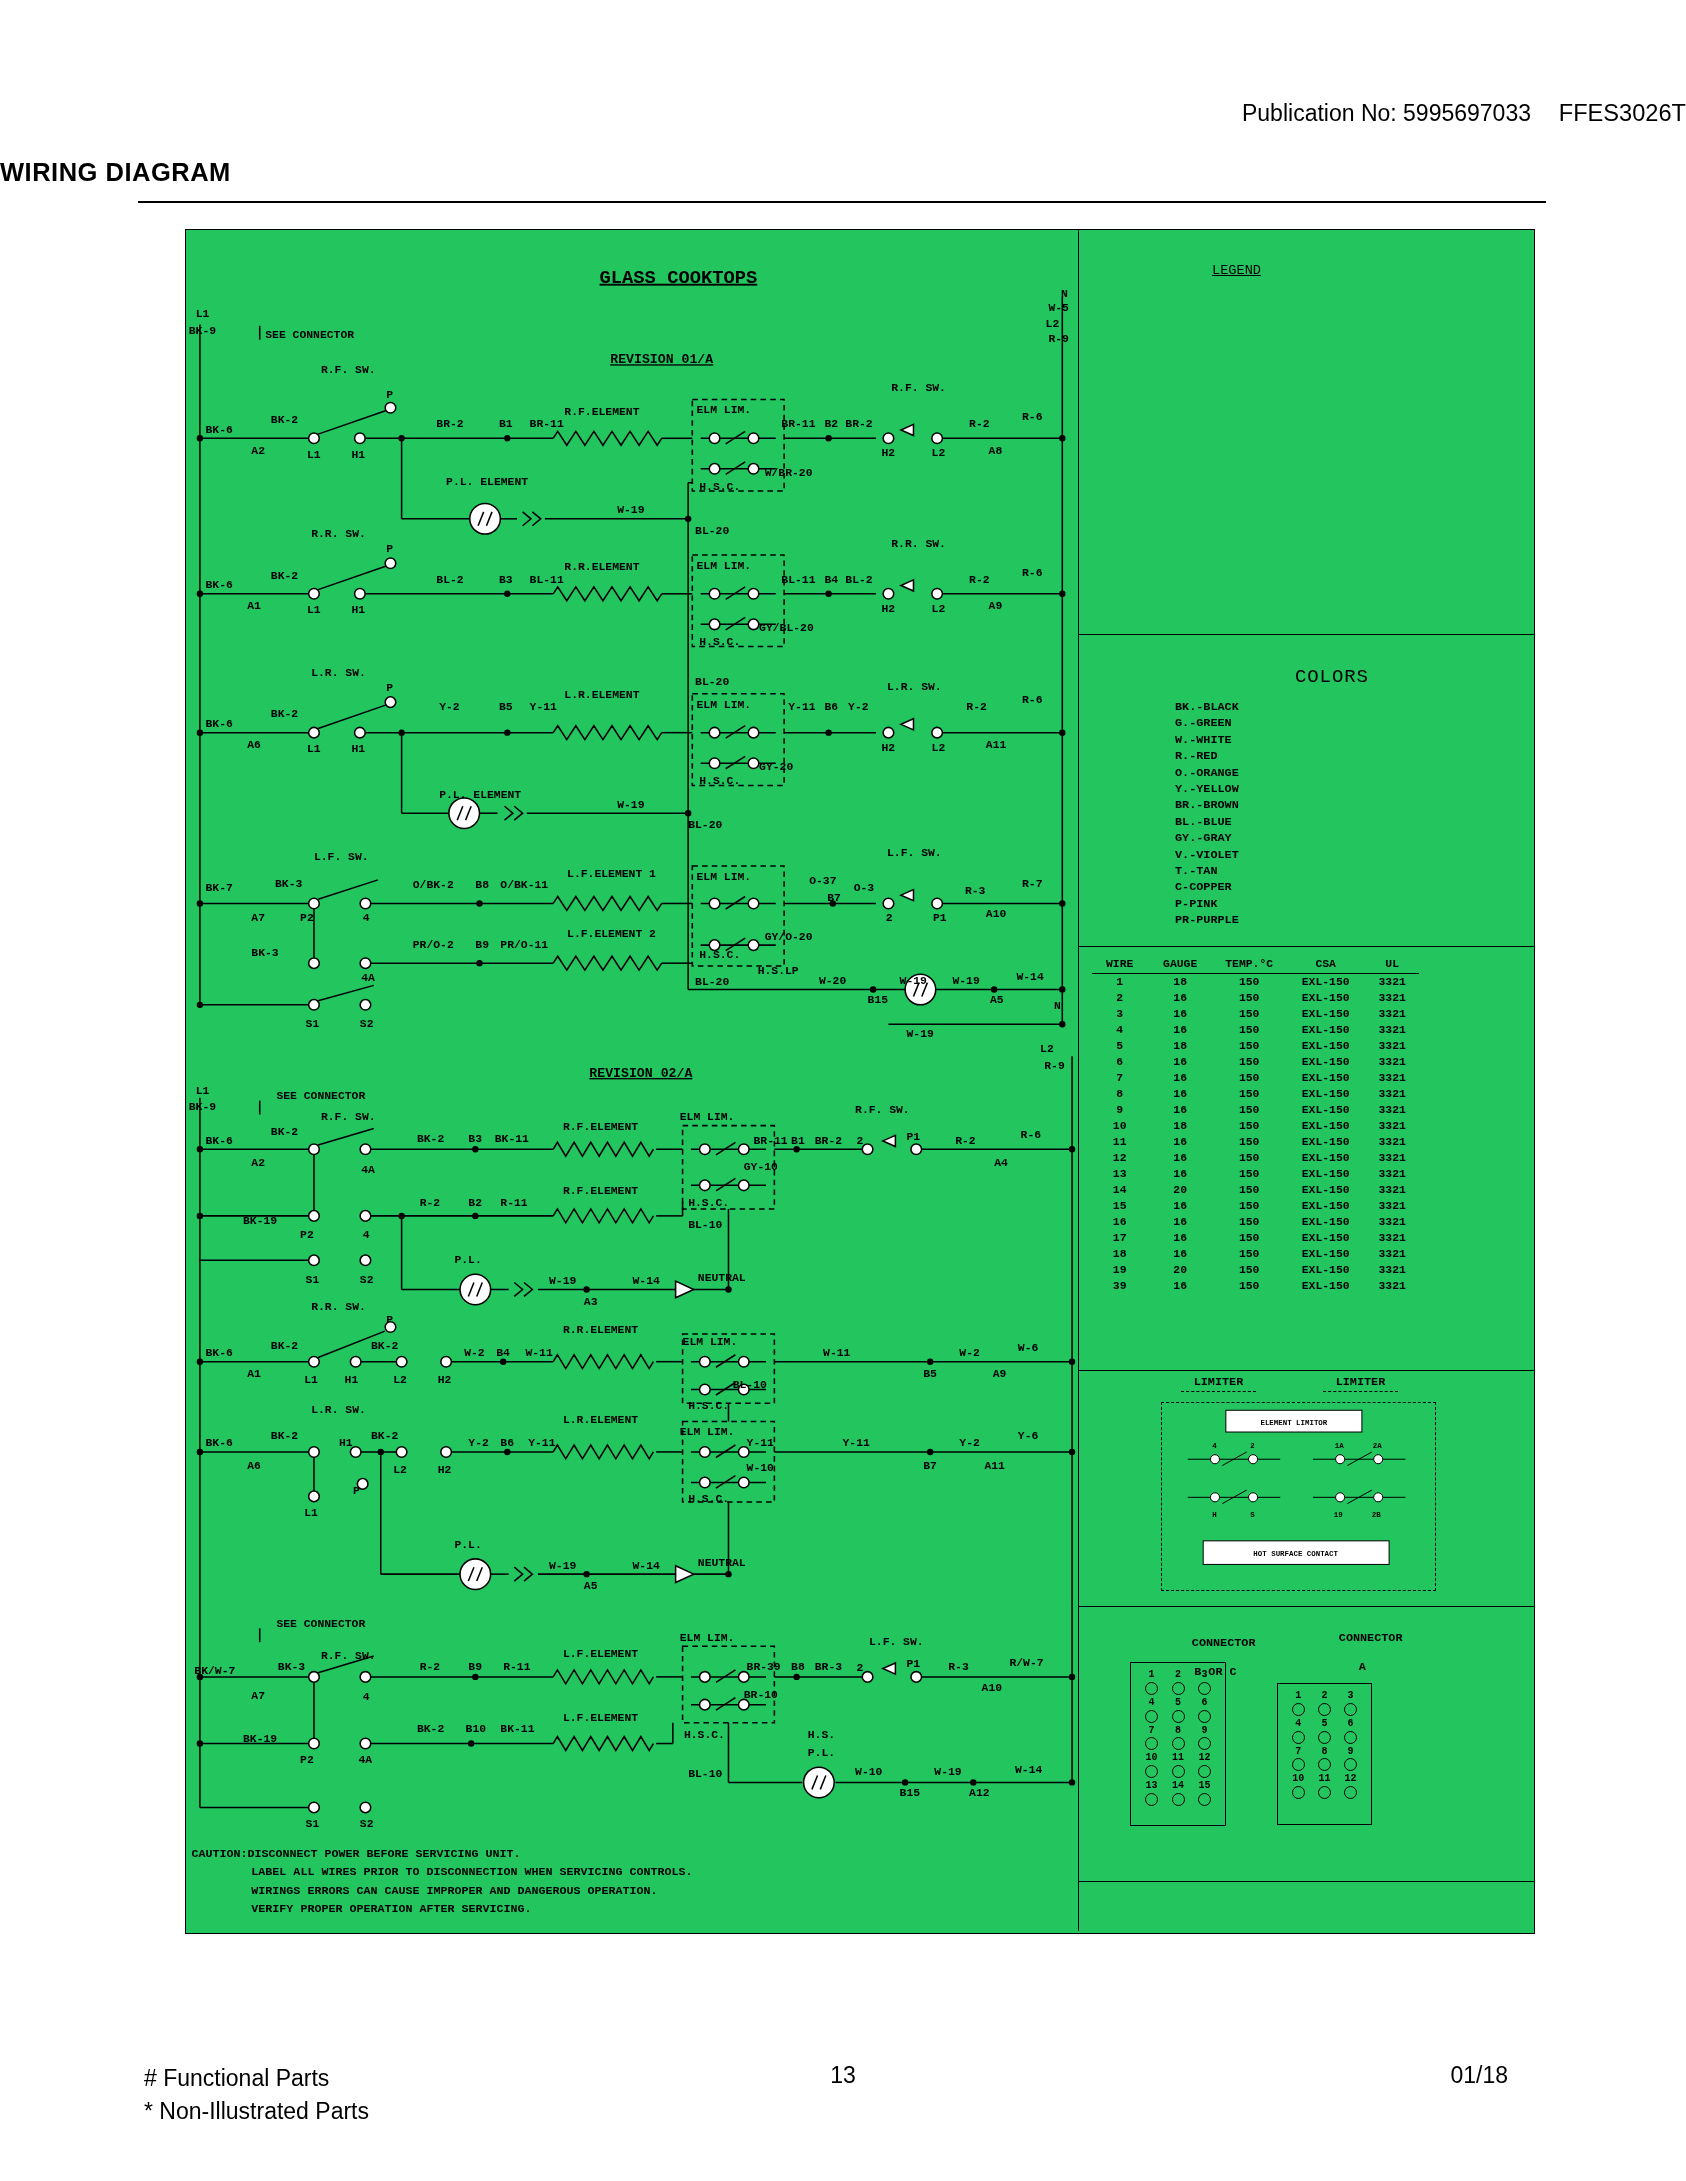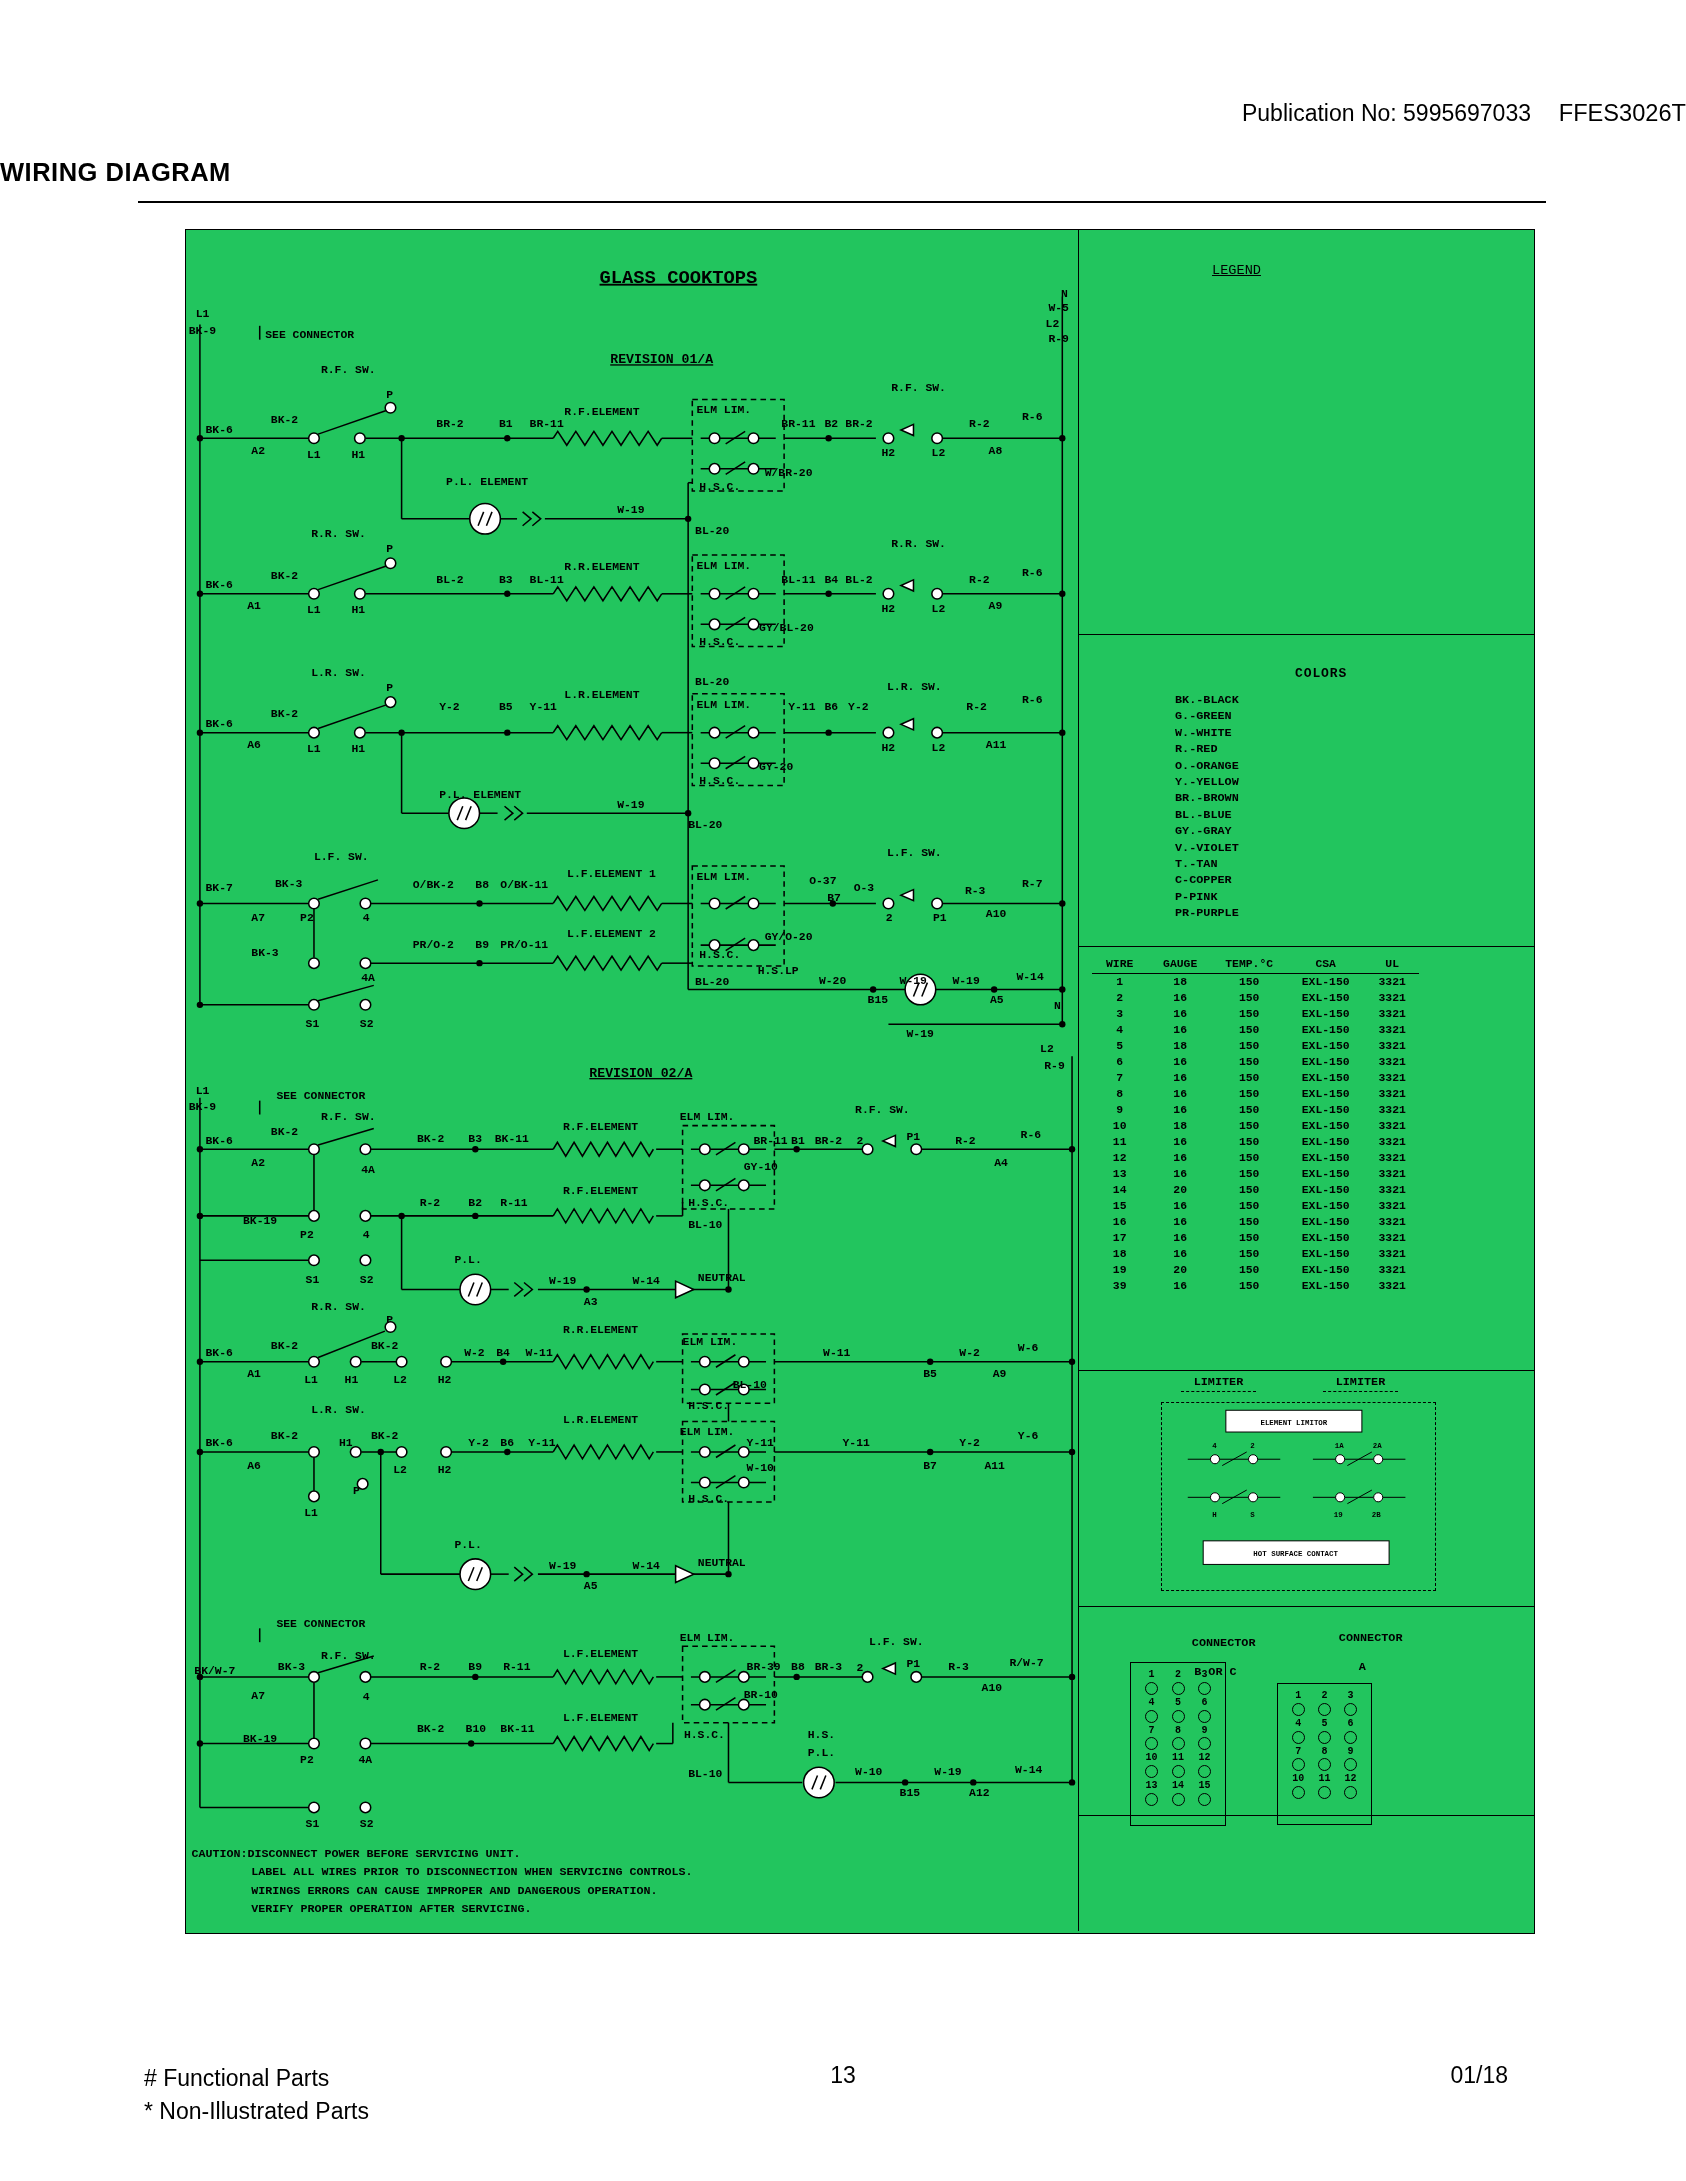--- a/index.html
+++ b/index.html
@@ -28,27 +28,27 @@
   .open{fill:#fff;stroke:#000;stroke-width:1.1}
 
   
   .rpanel{position:absolute;left:892px;top:0;width:456px;height:1701px;border-left:1.8px solid #000;box-sizing:border-box;
           font-family:"Liberation Mono",monospace}
   .rsec{position:absolute;left:0;width:100%;box-sizing:border-box}
   .sec-legend{top:0;height:404px}
   .sec-colors{top:404px;height:313px;border-top:1.8px solid #000}
   .sec-table{top:716px;height:424px;border-top:1.8px solid #000}
   .sec-limiter{top:1140px;height:236px;border-top: 1.8px solid #000}
-  .sec-conn{top:1376px;height:210px;border-top:1.8px solid #000;border-bottom:1.8px solid #000}
+  .sec-conn{top:1376px;height:276px;border-top:1.8px solid #000;border-bottom:1.8px solid #000}
 
   .legend-title{margin:33px 0 0 133px;font-size:13.6px;font-weight:normal;text-decoration:underline}
   .legend-items{margin:14.5px 0 0 138px}
   .legend-item{font-size:12.3px;font-weight:bold;line-height:32px;white-space:pre}
 
-  .colors-title{margin:31px 0 0 216px;font-size:13px;font-weight:bold;letter-spacing:0.9px}
+  .colors-title{margin:31px 0 0 216px;font-size:19px;font-weight:normal;letter-spacing:0.9px}
   .colors-items{margin:11px 0 0 96px}
   .color-item{font-size:11.8px;font-weight:bold;line-height:16.4px}
 
   table.wiretab{margin:11px 0 0 12.7px;border-collapse:collapse;font-size:11.4px;font-weight:bold}
   table.wiretab th{font-weight:bold;border-bottom:1.4px solid #000;padding:0 0 2.7px 0;}
   table.wiretab td{text-align:center;height:16px;padding:0}
   .c-wire{width:56px}.c-gauge{width:65px}.c-temp{width:73px}.c-csa{width:80px}.c-ul{width:53px}
 
   .lim-h{position:absolute;top:3.6px;font-size:11.8px;font-weight:bold;border-bottom:1.8px dashed #000;padding:0 12.7px 2.7px 12.7px}
   .lim-h1{left:102px}.lim-h2{left:244px}

